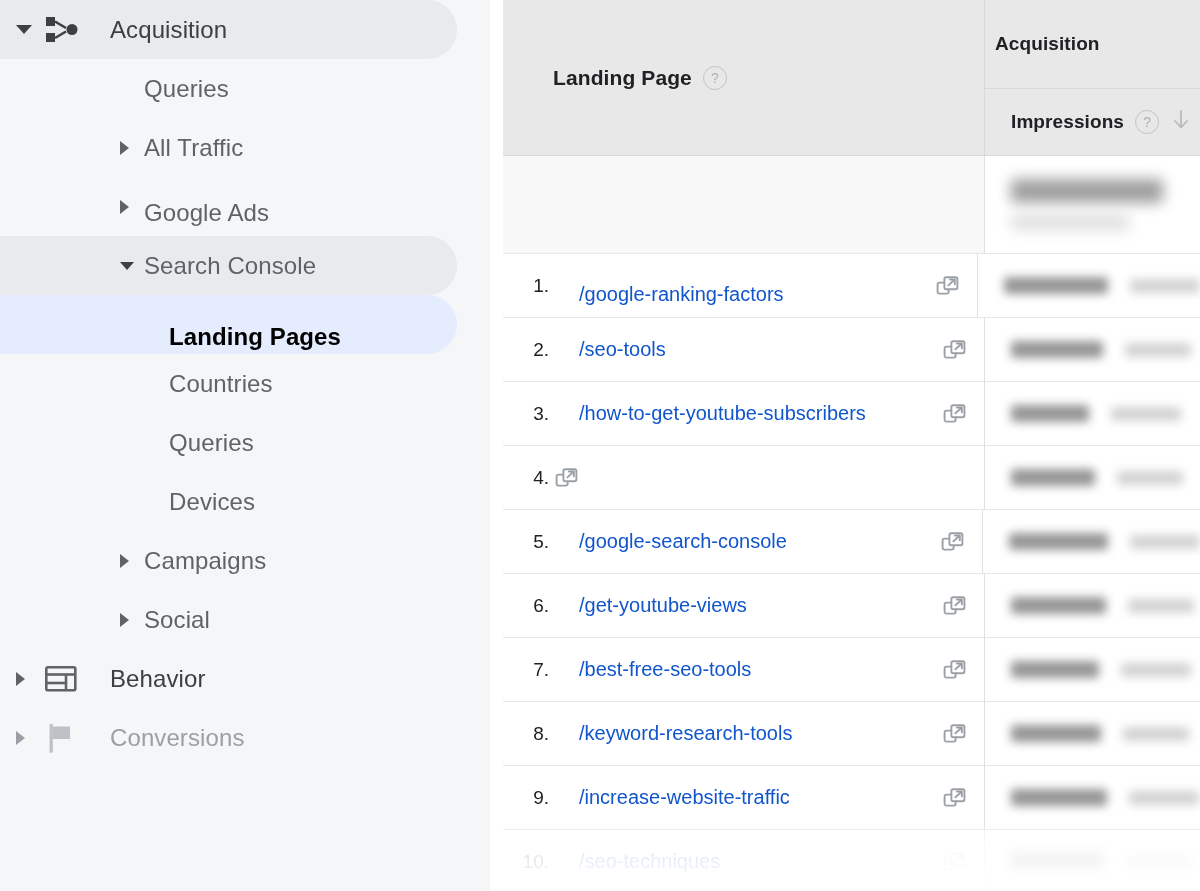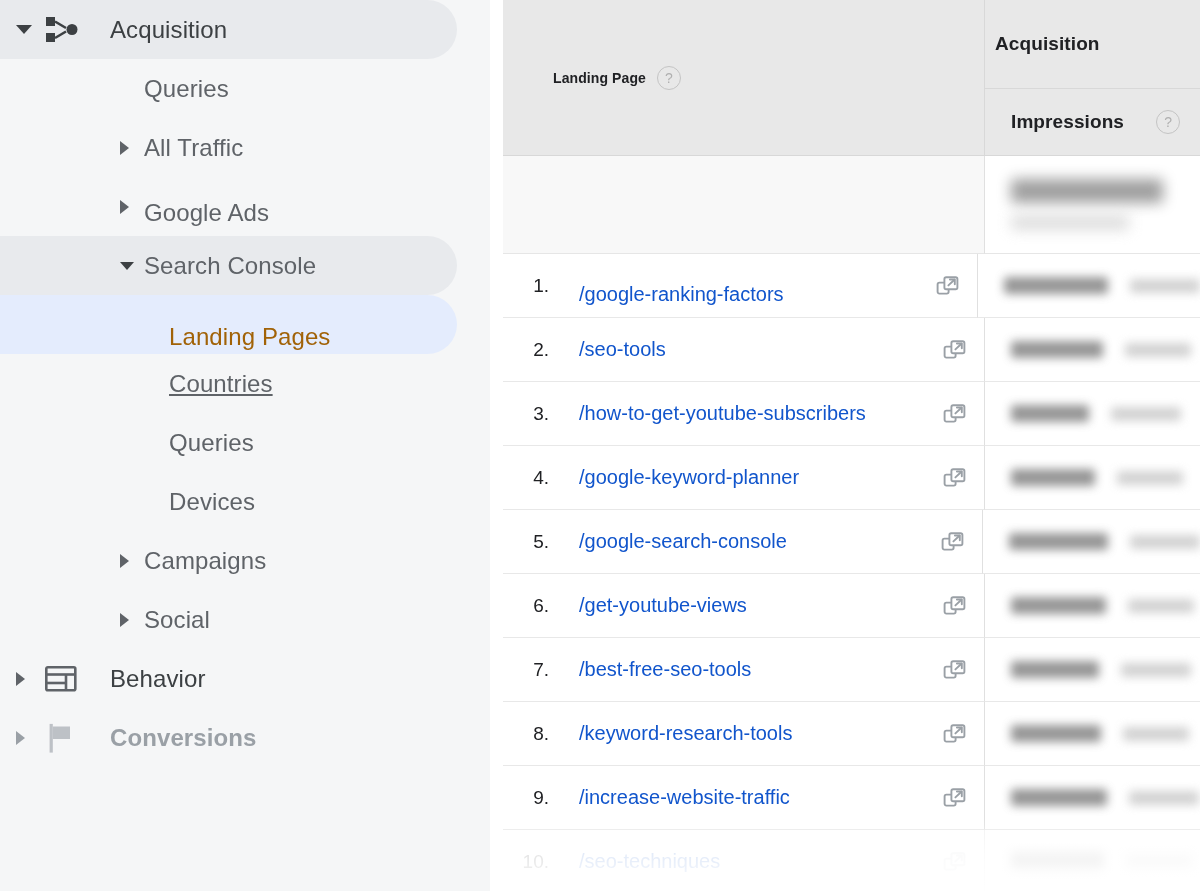--- a/index.html
+++ b/index.html
@@ -50,21 +50,21 @@
     width: 100%;
     height: 100%;
   }
   .nav-label {
     font-size: 24px;
     color: #5f6368;
     letter-spacing: 0.1px;
     white-space: nowrap;
   }
   .nav-label.top { color: #3c4043; }
-  .nav-label.active { color: #a16207; font-weight: 400; margin-top: 24px; }
+  .nav-label.active { color: #000000; font-weight: 700; margin-top: 24px; }
   .nav-label.dim { color: #9aa0a6; }
 
   
   .caret {
     width: 0; height: 0;
     flex: 0 0 auto;
   }
   .caret-down {
     border-left: 8px solid transparent;
     border-right: 8px solid transparent;
@@ -117,21 +117,21 @@
     width: 481px;
     height: 156px;
     background: #e8e8e8;
     border-bottom: 1px solid #d8d8d8;
     box-sizing: border-box;
     display: flex;
     align-items: center;
   }
   .th-dim-text {
     margin-left: 50px;
-    font-size: 14px;
+    font-size: 21px;
     font-weight: bold;
     color: #202124;
     letter-spacing: 0.1px;
   }
   .th-metric-group {
     position: absolute;
     left: 481px; top: 0;
     right: 0;
     height: 88px;
     background: #e8e8e8;
@@ -152,21 +152,20 @@
     left: 481px; top: 88px;
     right: 0;
     height: 68px;
     background: #e8e8e8;
     border-left: 1px solid #d8d8d8;
     border-top: 1px solid #d8d8d8;
     border-bottom: 1px solid #d8d8d8;
     box-sizing: border-box;
     display: flex;
     align-items: center;
-    gap: 21px;
   }
   .th-metric-text {
     margin-left: 26px;
     font-size: 19px;
     font-weight: bold;
     color: #202124;
     letter-spacing: 0.1px;
   }
   .help-icon {
     display: inline-flex;
@@ -342,21 +341,21 @@
         </div>
       </div>
       <div class="nav-item">
         <div class="nav-pill blue"></div>
         <div class="nav-inner">
           <span class="nav-label active" style="position: absolute; left: 169px;">Landing Pages</span>
         </div>
       </div>
       <div class="nav-item">
         <div class="nav-inner">
-          <span class="nav-label" style="position: absolute; left: 169px; text-decoration: underline;">Countries</span>
+          <span class="nav-label" style="position: absolute; left: 169px;">Countries</span>
         </div>
       </div>
       <div class="nav-item">
         <div class="nav-inner">
           <span class="nav-label" style="position: absolute; left: 169px;">Queries</span>
         </div>
       </div>
       <div class="nav-item">
         <div class="nav-inner">
           <span class="nav-label" style="position: absolute; left: 169px;">Devices</span>
@@ -390,21 +389,21 @@
       </div>
       <div class="nav-item">
         <div class="nav-inner">
           <div class="caret caret-right dim" style="position: absolute; left: 16px;"></div>
           <span class="nav-icon" style="position: absolute; left: 45px;">
             <svg width="30" height="30" viewBox="0 0 30 30">
               <path d="M6.2 2.5 V28" stroke="#bdc1c6" stroke-width="3.2" stroke-linecap="square"></path>
               <path d="M7.8 3.5 H25 V16 H7.8 Z" fill="#bdc1c6"></path>
             </svg>
           </span>
-          <span class="nav-label dim" style="position: absolute; left: 110px; font-weight: bold;">Conversions</span>
+          <span class="nav-label dim" style="position: absolute; left: 110px;">Conversions</span>
         </div>
       </div>
     </div>
 </div>
 
 <div id="gap"></div>
 
 <div id="table">
 
   <div id="thead">
@@ -487,21 +486,20 @@
           </span>
         </div>
         <div class="cell-metric">
           <div class="redacted" style="width: 78px; height: 17px;"></div>
           <div class="redacted light" style="width: 70px; height: 14px;"></div>
         </div>
       </div>
       <div class="row">
         <div class="cell-dim">
           <span class="rank">4.</span>
-          <a class="page-link" style="text-decoration: none;">/google-keyword-planner</a>
           <span class="ext-icon">
             <svg width="24" height="24" viewBox="0 0 24 24">
               <rect x="1.6" y="8.6" width="11" height="11" rx="1.8" fill="none" stroke="#9aa0a6" stroke-width="1.9"></rect>
               <rect x="8.4" y="3.2" width="13" height="12" rx="1.8" fill="#fff" stroke="#9aa0a6" stroke-width="1.9"></rect>
               <path d="M12.4 11.4 L18.4 5.7" stroke="#9aa0a6" stroke-width="1.9" stroke-linecap="round"></path>
               <path d="M13.9 5.5 H18.8 V10.3" fill="none" stroke="#9aa0a6" stroke-width="1.9" stroke-linecap="round" stroke-linejoin="round"></path>
             </svg>
           </span>
         </div>
         <div class="cell-metric">

